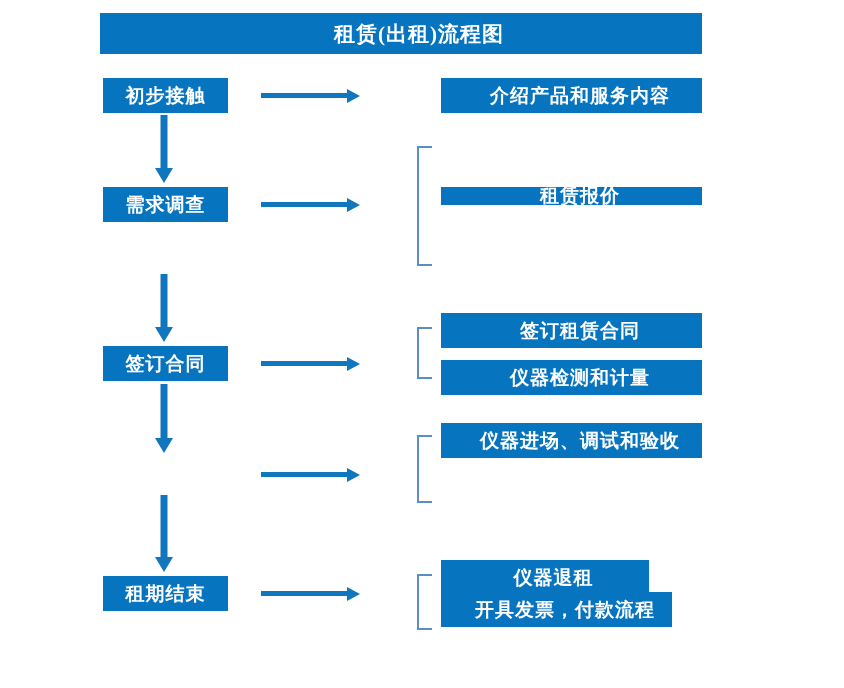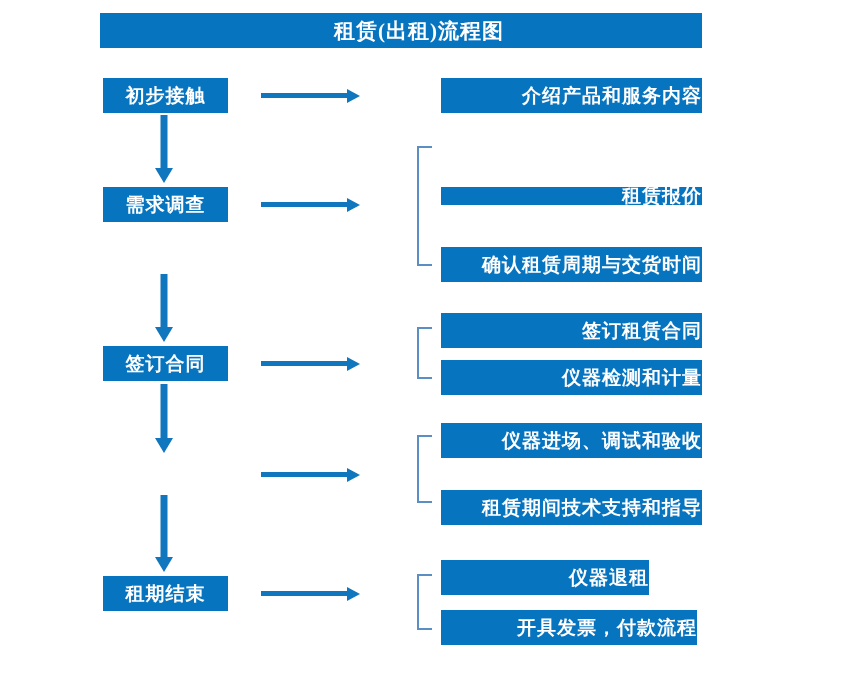--- a/index.html
+++ b/index.html
@@ -30,42 +30,42 @@
     justify-content: center;
     font-size: 21px;
     letter-spacing: 1px;
   }
   .stage-box {
     justify-content: center;
     font-size: 19px;
     letter-spacing: 1px;
   }
   .detail-box {
-    justify-content: flex-end;
+    justify-content: center;
     padding-left: 17px;
     font-size: 19px;
     letter-spacing: 1px;
   }
   .v-arrow {
     position: absolute;
   }
   .h-arrow {
     position: absolute;
   }
   .bracket {
     position: absolute;
   }
   svg { display: block; overflow: visible; }
 </style>
 </head>
 <body>
 
 <div id="flowchart">
 
-  <div class="box title-box" style="left:100px; top:13px; width:602px; height:35px;padding-left:36px;">
+  <div class="box title-box" style="left:100px; top:13px; width:602px; height:41px;padding-left:36px;">
     <span>租赁(出租)流程图</span>
   </div>
 
   <div class="box stage-box" style="left:103px; top:78px; width:125px; height:35px;">
     <span>初步接触</span>
   </div>
 
   <div class="box stage-box" style="left:103px; top:187px; width:125px; height:35px;">
     <span>需求调查</span>
   </div>
@@ -168,41 +168,35 @@
 
   <div class="box detail-box" style="left:441px; top:78px; width:261px; height:35px;">
     <span>介绍产品和服务内容</span>
   </div>
 
 
   <div class="box detail-box" style="left:441px; top:187px; width:261px; height:18px;">
     <span>租赁报价</span>
   </div>
 
-  <div class="box detail-box" style="left:441px; top:247px; width:261px; height:35px;">
-    <span>确认租赁周期与交货时间</span>
-  </div>
 
   <div class="box detail-box" style="left:441px; top:313px; width:261px; height:35px;">
     <span>签订租赁合同</span>
   </div>
 
   <div class="box detail-box" style="left:441px; top:360px; width:261px; height:35px;">
     <span>仪器检测和计量</span>
   </div>
 
   <div class="box detail-box" style="left:441px; top:423px; width:261px; height:35px;">
     <span>仪器进场、调试和验收</span>
   </div>
 
-  <div class="box detail-box" style="left:441px; top:490px; width:261px; height:35px;">
-    <span>租赁期间技术支持和指导</span>
-  </div>
 
   <div class="box detail-box" style="left:441px; top:560px; width:208px; height:35px;">
     <span>仪器退租</span>
   </div>
 
-  <div class="box detail-box" style="left:441px; top:610px; width:256px; height:35px;">
+  <div class="box detail-box" style="left:441px; top:592px; width:231px; height:35px;">
     <span>开具发票，付款流程</span>
   </div>
 
 </div>
 
 </body></html>

